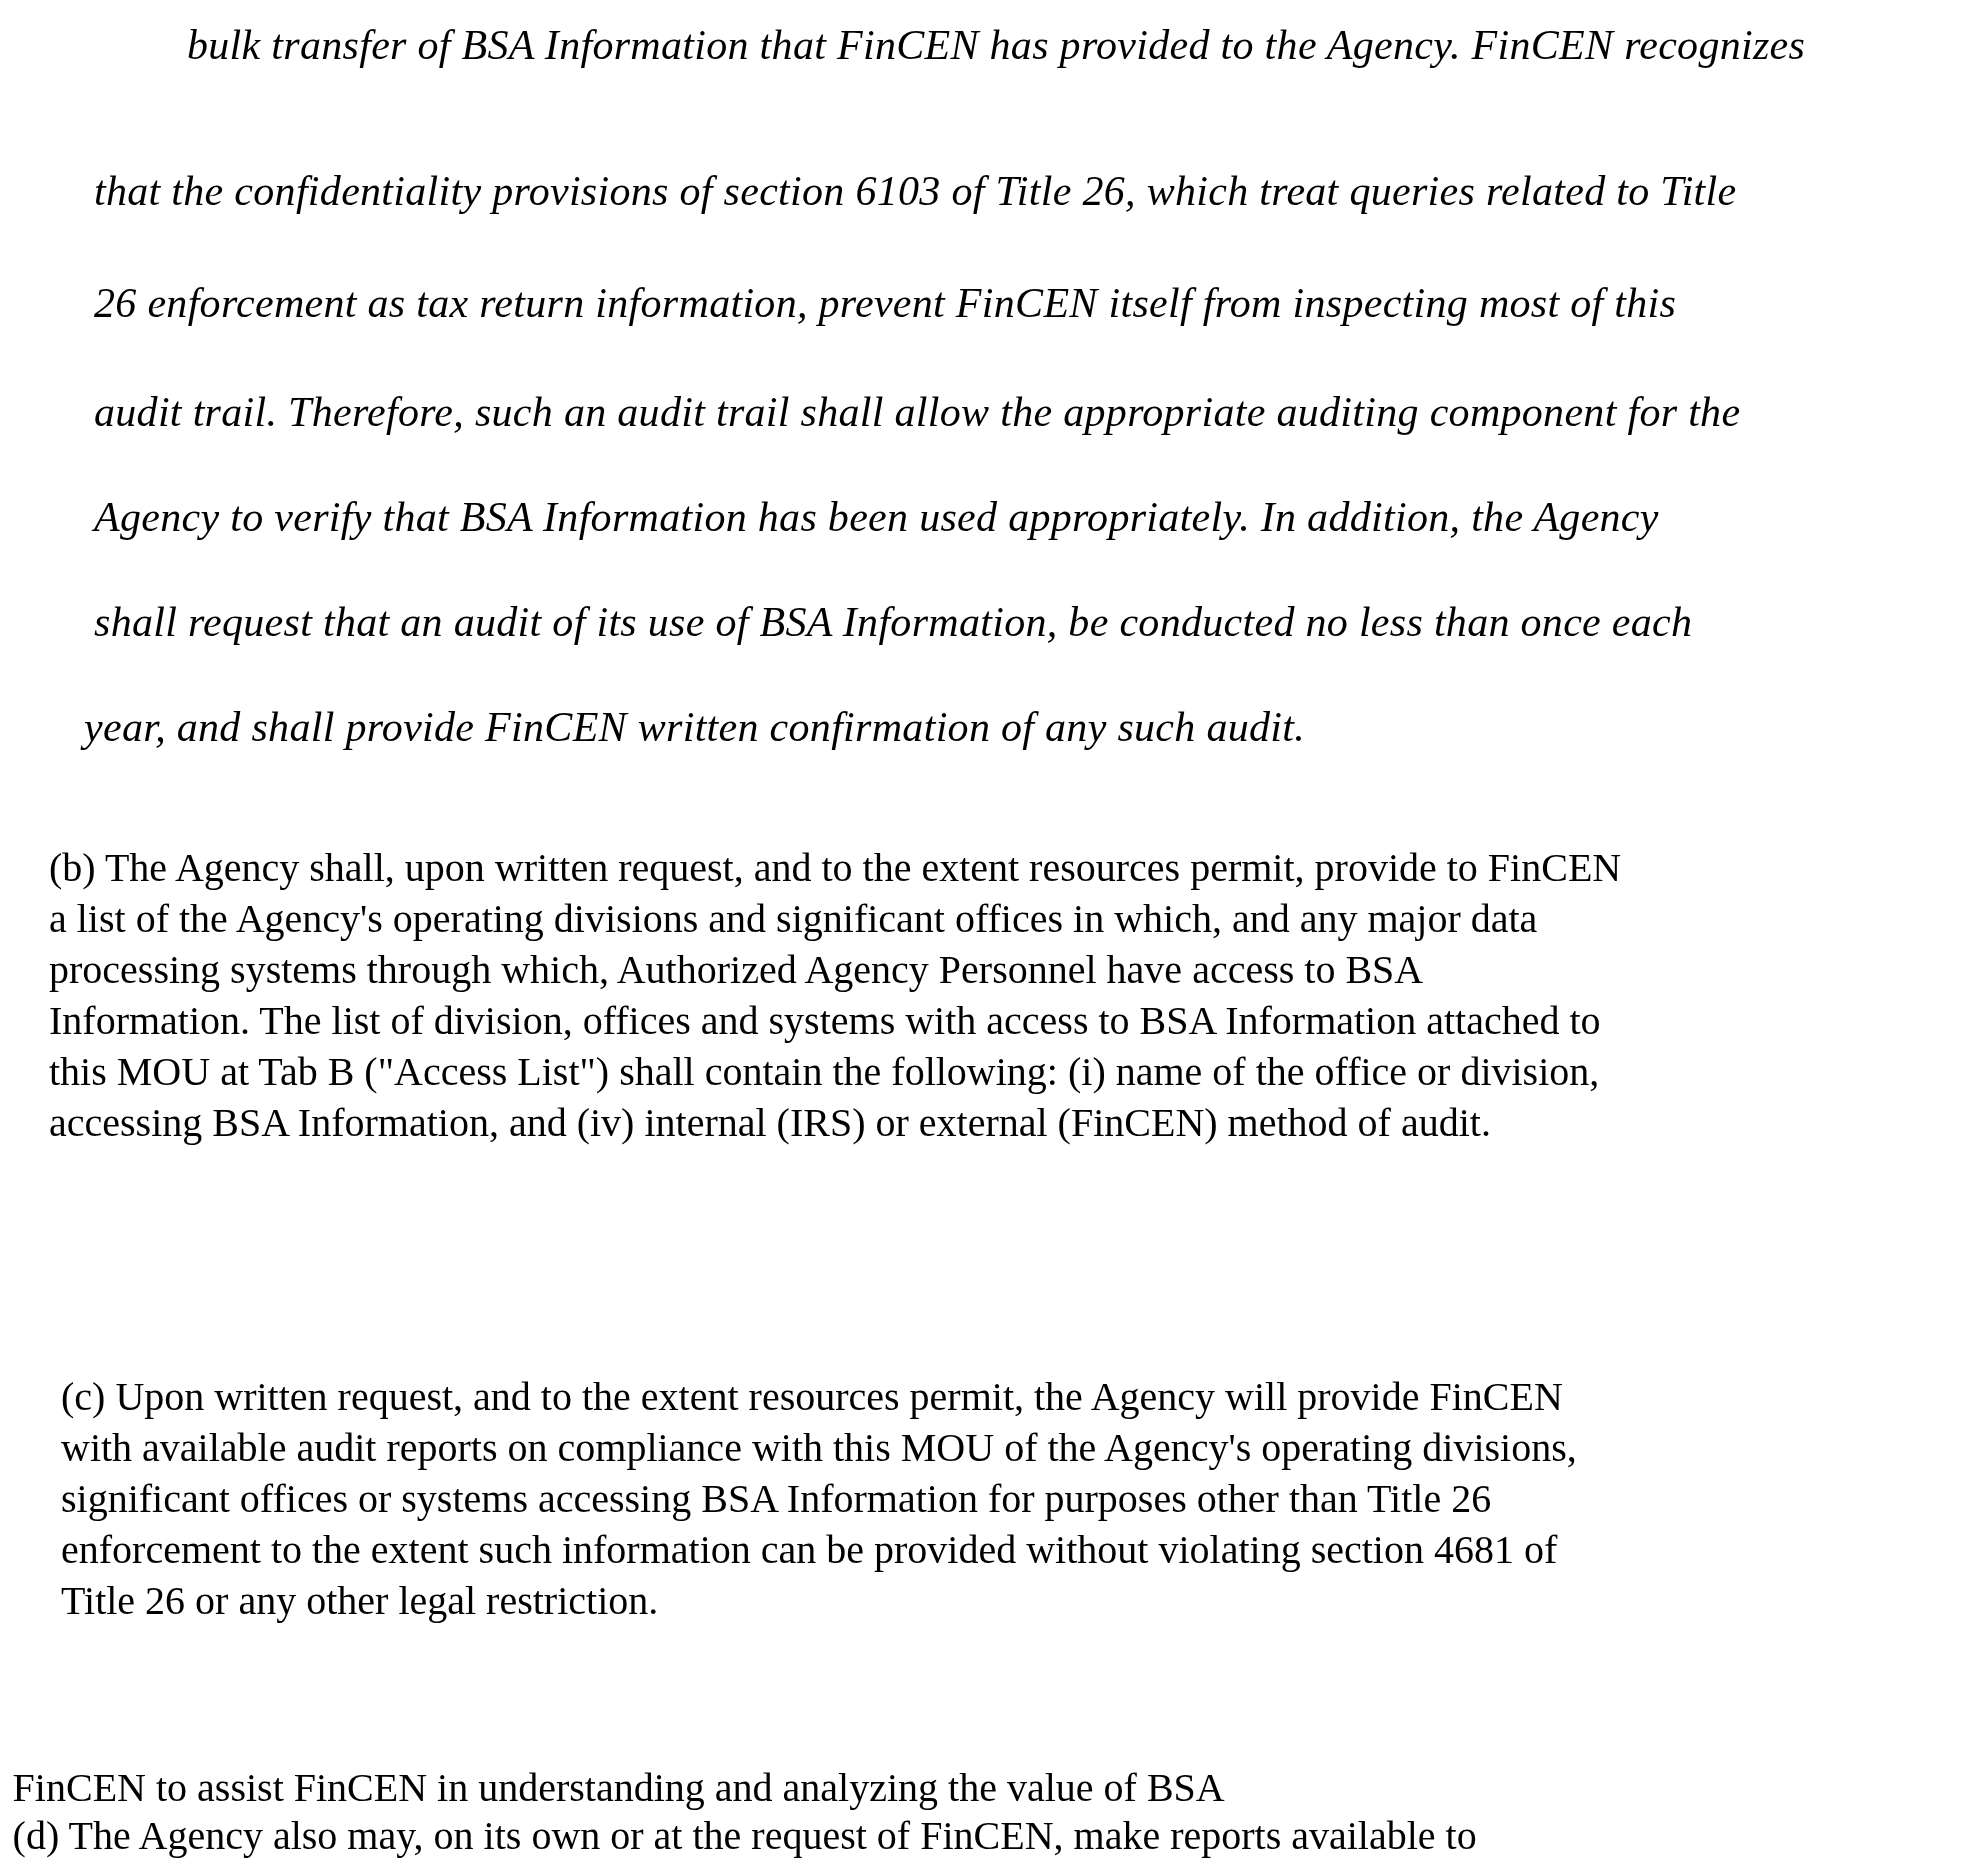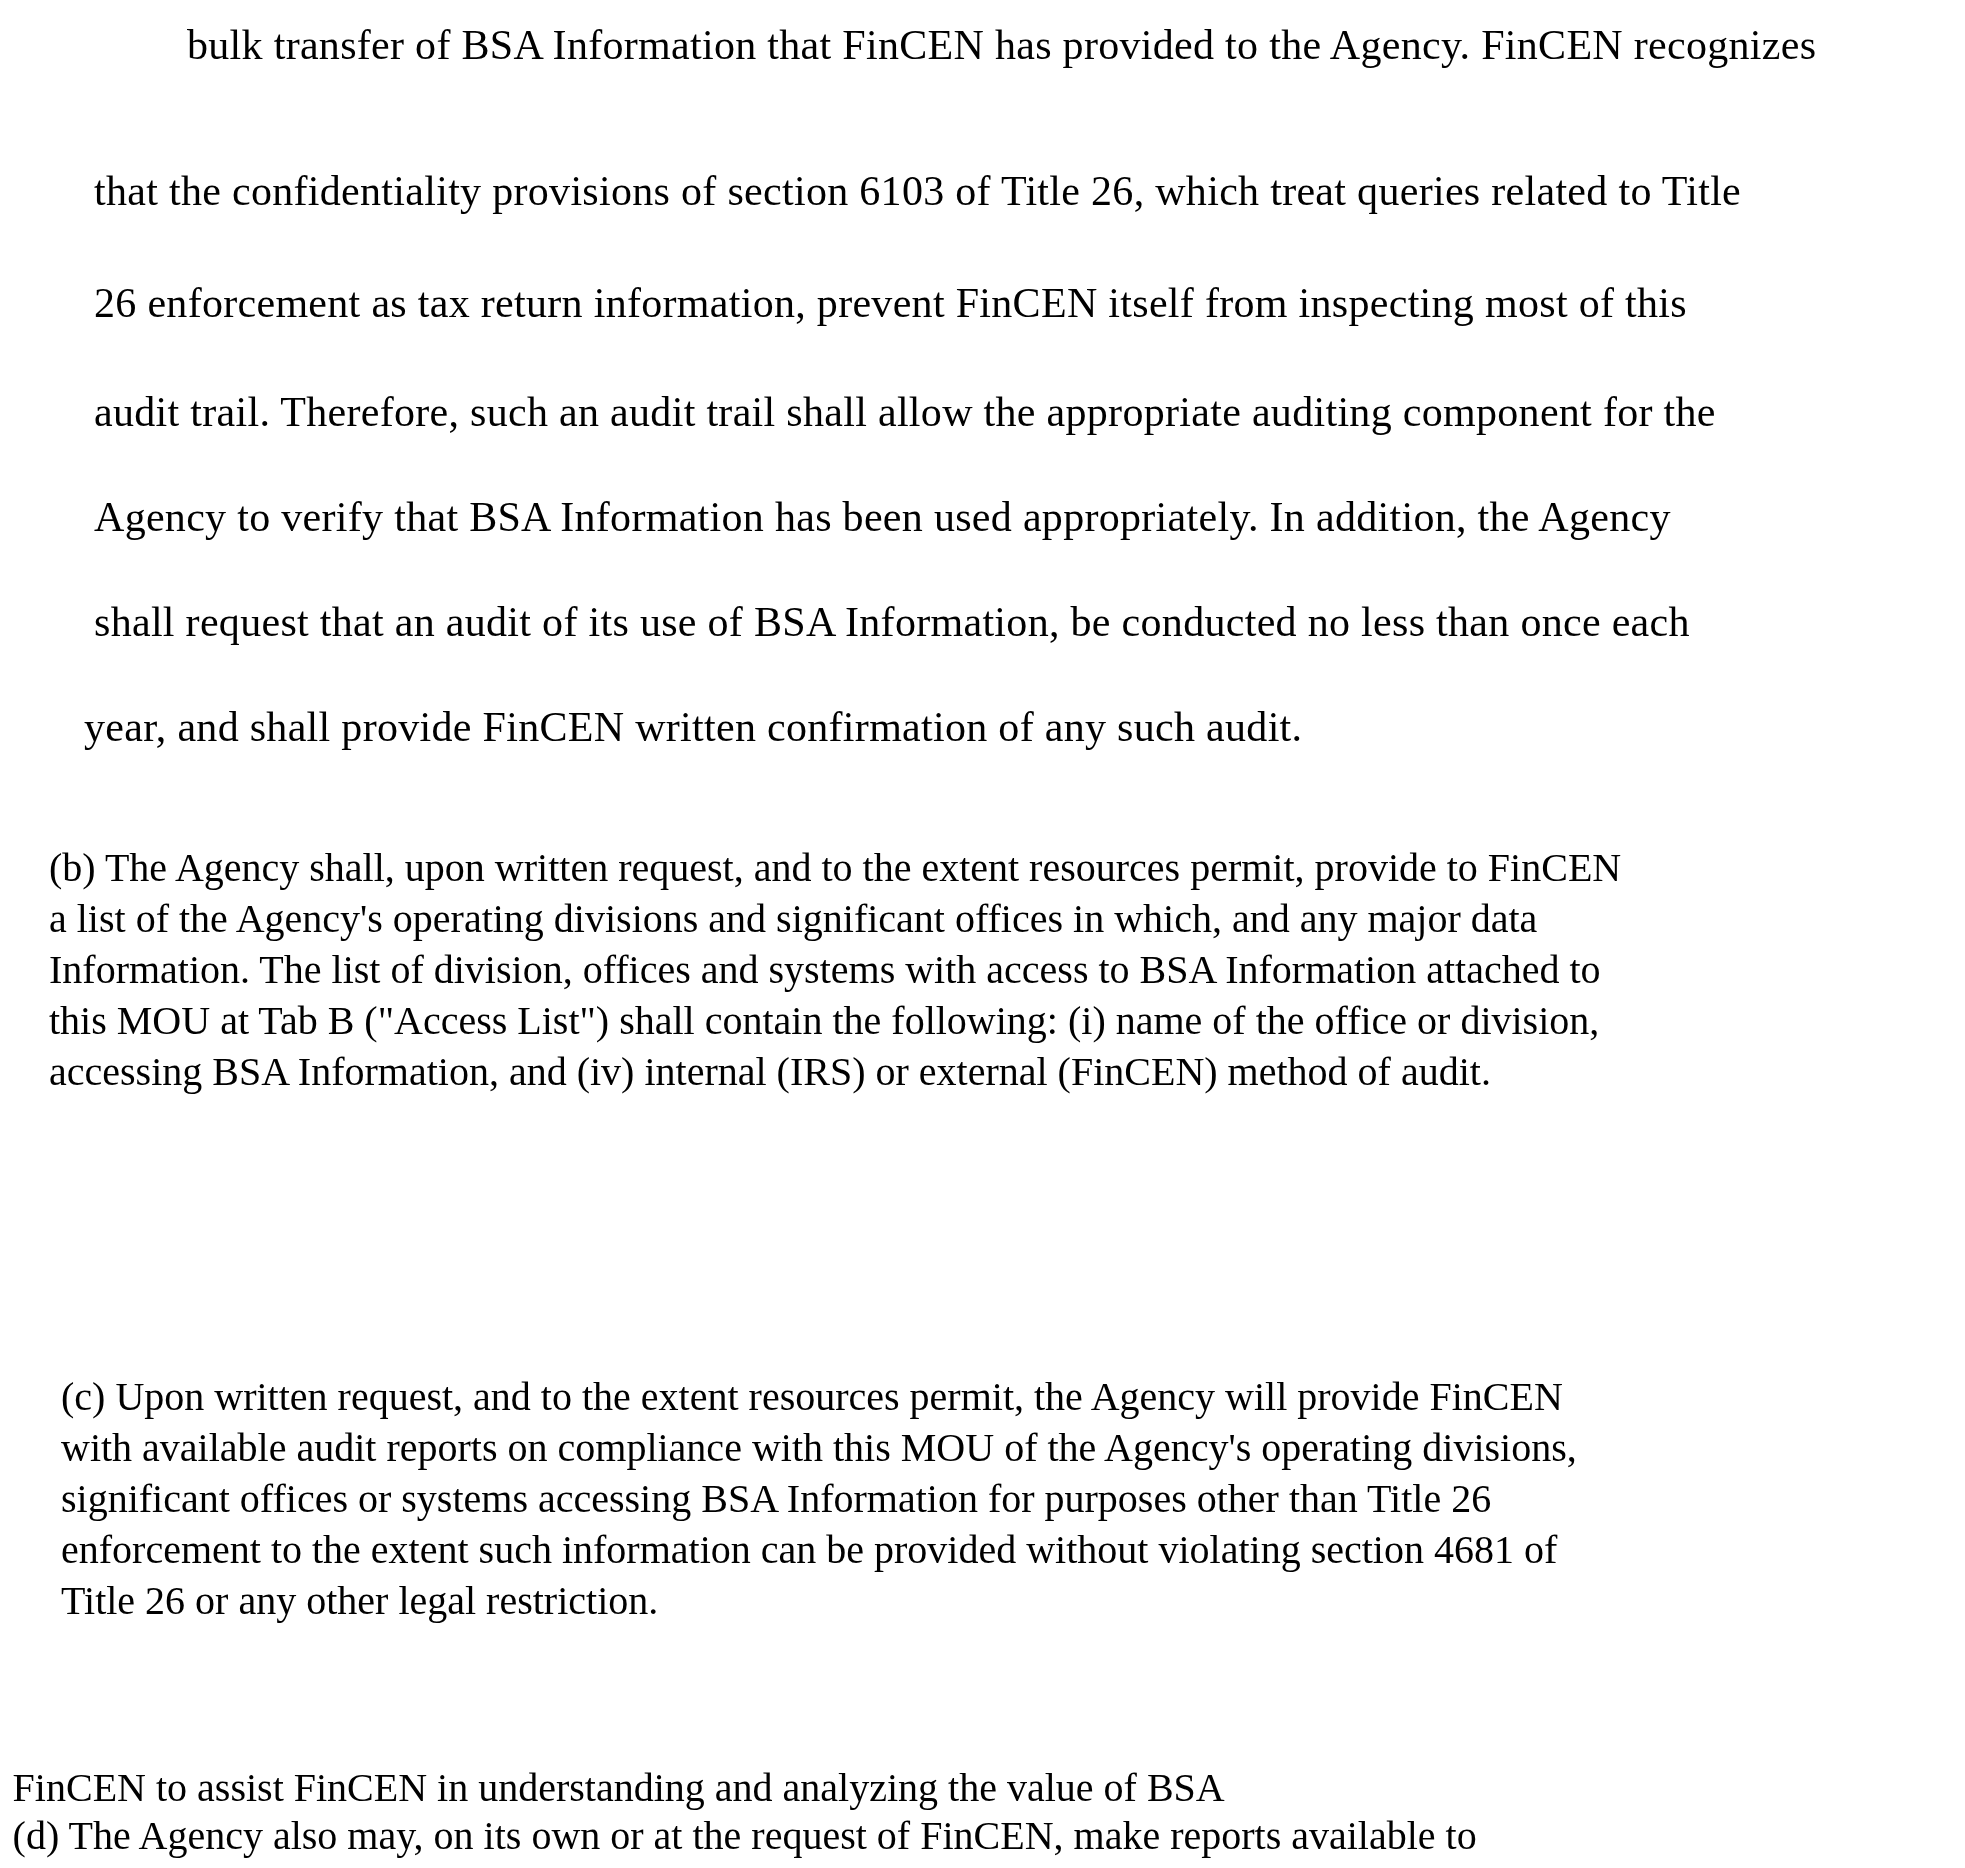--- a/index.html
+++ b/index.html
@@ -12,20 +12,21 @@
     width: 1965px;
     height: 1869px;
     background: #ffffff;
     color: #000000;
     font-family: "Liberation Serif", "DejaVu Serif", serif;
     overflow: hidden;
   }
   .line {
     position: absolute;
     white-space: nowrap;
+    font-style: italic;
   }
   
   .top-line {
     font-size: 42px;
     letter-spacing: 0.3px;
   }
   
   .para {
     position: absolute;
     font-size: 40px;
@@ -48,20 +49,21 @@
   <div class="line top-line" style="top: 167px; left: 94px; text-align: center;">that the confidentiality provisions of section 6103 of Title 26, which treat queries related to Title</div>
   <div class="line top-line" style="top: 279px; left: 94px;">26 enforcement as tax return information, prevent FinCEN itself from inspecting most of this</div>
   <div class="line top-line" style="top: 388px; left: 94px;">audit trail. Therefore, such an audit trail shall allow the appropriate auditing component for the</div>
   <div class="line top-line" style="top: 493px; left: 94px;">Agency to verify that BSA Information has been used appropriately. In addition, the Agency</div>
   <div class="line top-line" style="top: 598px; left: 94px;">shall request that an audit of its use of BSA Information, be conducted no less than once each</div>
   <div class="line top-line" style="top: 703px; left: 84px;">year, and shall provide FinCEN written confirmation of any such audit.</div>
 
   <div class="para para-b" style="top: 842px; left: 49px;">
     <span class="pline">(b) The Agency shall, upon written request, and to the extent resources permit, provide to FinCEN</span>
     <span class="pline">a list of the Agency's operating divisions and significant offices in which, and any major data</span>
+    <span class="pline">processing systems through which, Authorized Agency Personnel have access to BSA</span>
     <span class="pline">Information. The list of division, offices and systems with access to BSA Information attached to</span>
     <span class="pline">this MOU at Tab B ("Access List") shall contain the following: (i) name of the office or division,</span>
     <span class="pline">accessing BSA Information, and (iv) internal (IRS) or external (FinCEN) method of audit.</span>
   </div>
 
   <div class="para para-c" style="top: 1371px; left: 61px;">
     <span class="pline">(c) Upon written request, and to the extent resources permit, the Agency will provide FinCEN</span>
     <span class="pline">with available audit reports on compliance with this MOU of the Agency's operating divisions,</span>
     <span class="pline">significant offices or systems accessing BSA Information for purposes other than Title 26</span>
     <span class="pline">enforcement to the extent such information can be provided without violating section 4681 of</span>

